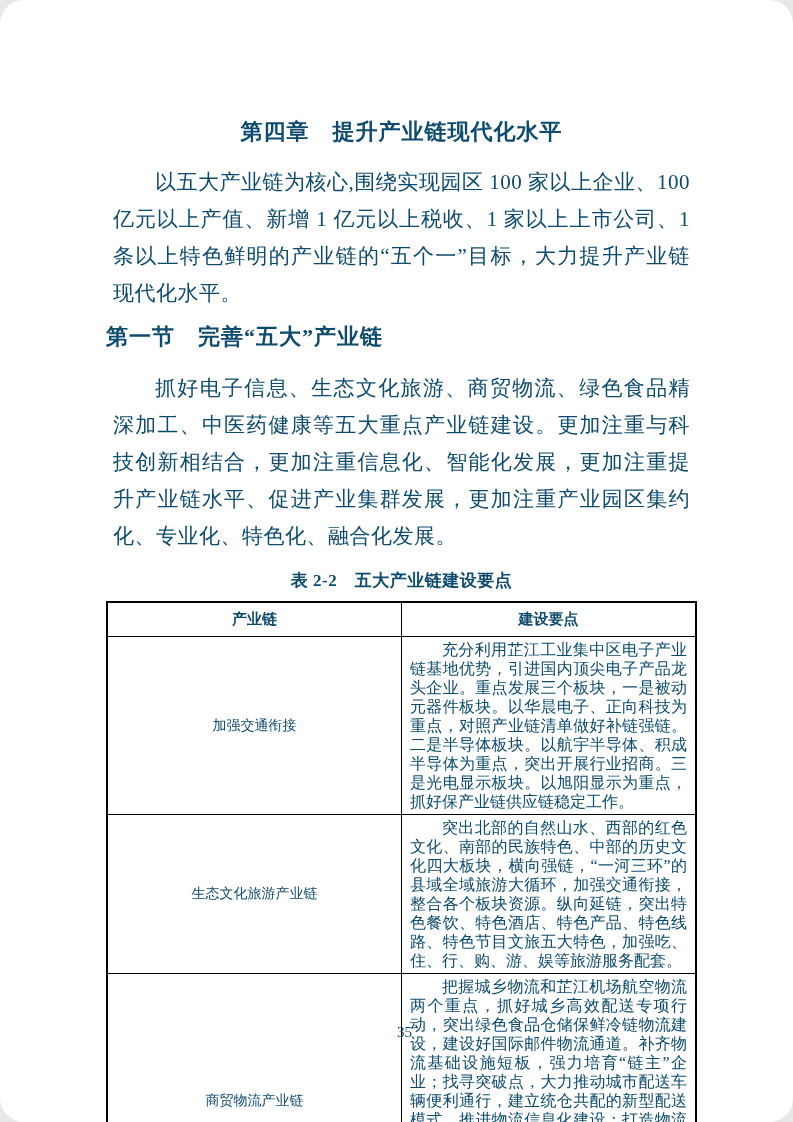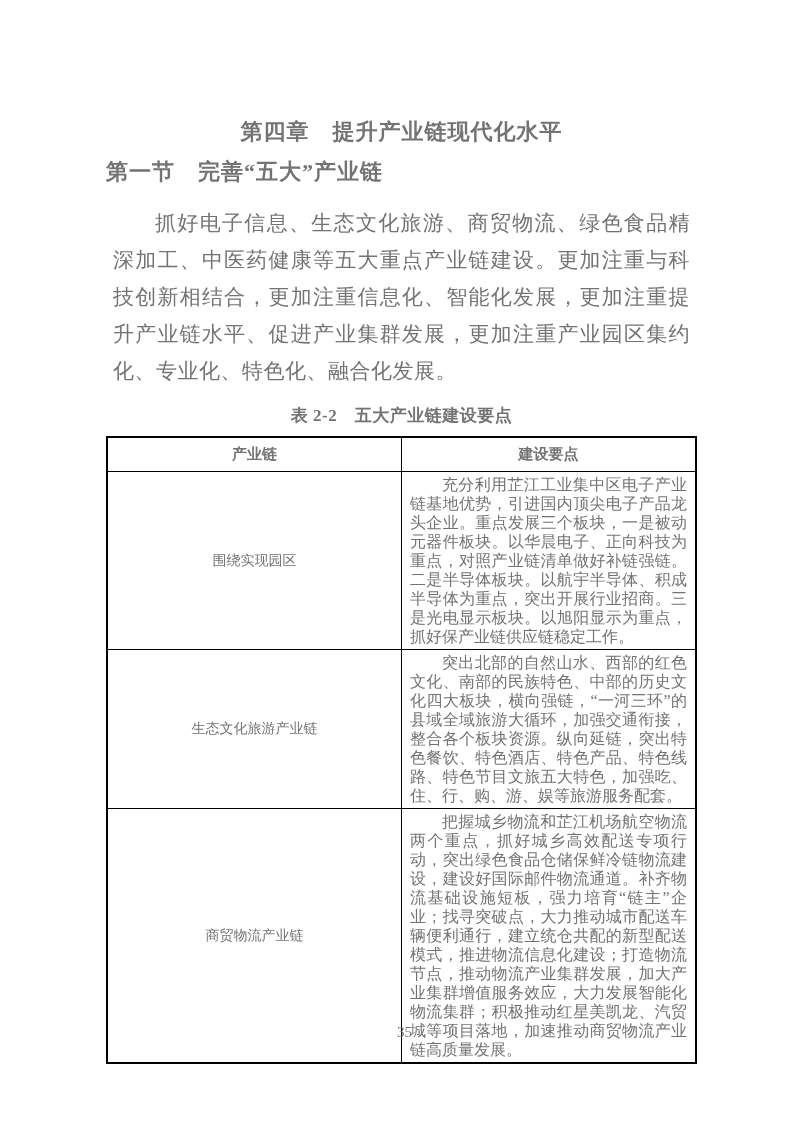--- a/index.html
+++ b/index.html
@@ -2,24 +2,25 @@
 <html><head>
 <meta charset="utf-8">
 <style>
   html, body { margin: 0; padding: 0; background: #e8e8e8; }
   .page {
     position: relative;
     width: 793px;
     height: 1122px;
     margin: 0 auto;
     background: #ffffff;
-    color: #737373;
+    color: #0c4a6e;
     font-family: "Liberation Serif", "DejaVu Serif", serif;
     overflow: hidden;
     box-sizing: border-box;
+    border-radius: 24px;
   }
   .content {
     position: absolute;
     left: 106px;
     top: 0;
     width: 591px;
   }
   .chapter-title {
     margin: 117px 0 0 0;
     text-align: center;
@@ -98,37 +99,38 @@
   }
 </style>
 </head>
 <body>
 
 <div class="page">
   <div class="content">
 
     <h1 class="chapter-title">第四章　提升产业链现代化水平</h1>
 
+    <p class="body-para">以五大产业链为核心,围绕实现园区 100 家以上企业、100 亿元以上产值、新增 1 亿元以上税收、1 家以上上市公司、1 条以上特色鲜明的产业链的“五个一”目标，大力提升产业链现代化水平。</p>
 
     <h2 class="section-title">第一节　完善“五大”产业链</h2>
 
     <p class="body-para">抓好电子信息、生态文化旅游、商贸物流、绿色食品精深加工、中医药健康等五大重点产业链建设。更加注重与科技创新相结合，更加注重信息化、智能化发展，更加注重提升产业链水平、促进产业集群发展，更加注重产业园区集约化、专业化、特色化、融合化发展。</p>
 
     <div class="table-caption">表 2-2　五大产业链建设要点</div>
 
     <table class="chain-table">
       <thead>
         <tr>
           <th class="chain-col">产业链</th>
           <th>建设要点</th>
         </tr>
       </thead>
       <tbody>
         <tr>
-          <td class="chain-cell">围绕实现园区</td>
+          <td class="chain-cell">加强交通衔接</td>
           <td class="points-cell">充分利用芷江工业集中区电子产业链基地优势，引进国内顶尖电子产品龙头企业。重点发展三个板块，一是被动元器件板块。以华晨电子、正向科技为重点，对照产业链清单做好补链强链。二是半导体板块。以航宇半导体、积成半导体为重点，突出开展行业招商。三是光电显示板块。以旭阳显示为重点，抓好保产业链供应链稳定工作。</td>
         </tr>
         <tr>
           <td class="chain-cell">生态文化旅游产业链</td>
           <td class="points-cell">突出北部的自然山水、西部的红色文化、南部的民族特色、中部的历史文化四大板块，横向强链，“一河三环”的县域全域旅游大循环，加强交通衔接，整合各个板块资源。纵向延链，突出特色餐饮、特色酒店、特色产品、特色线路、特色节目文旅五大特色，加强吃、住、行、购、游、娱等旅游服务配套。</td>
         </tr>
         <tr>
           <td class="chain-cell">商贸物流产业链</td>
           <td class="points-cell">把握城乡物流和芷江机场航空物流两个重点，抓好城乡高效配送专项行动，突出绿色食品仓储保鲜冷链物流建设，建设好国际邮件物流通道。补齐物流基础设施短板，强力培育“链主”企业；找寻突破点，大力推动城市配送车辆便利通行，建立统仓共配的新型配送模式，推进物流信息化建设；打造物流节点，推动物流产业集群发展，加大产业集群增值服务效应，大力发展智能化物流集群；积极推动红星美凯龙、汽贸城等项目落地，加速推动商贸物流产业链高质量发展。</td>
         </tr>

